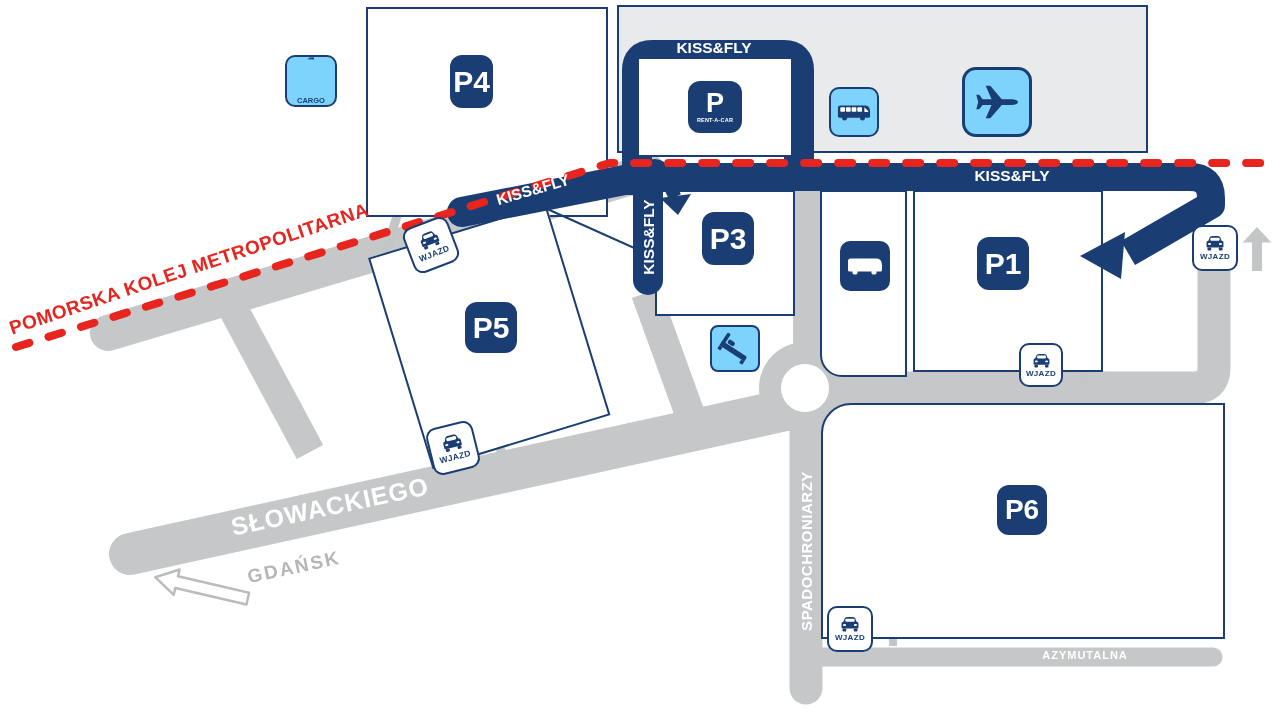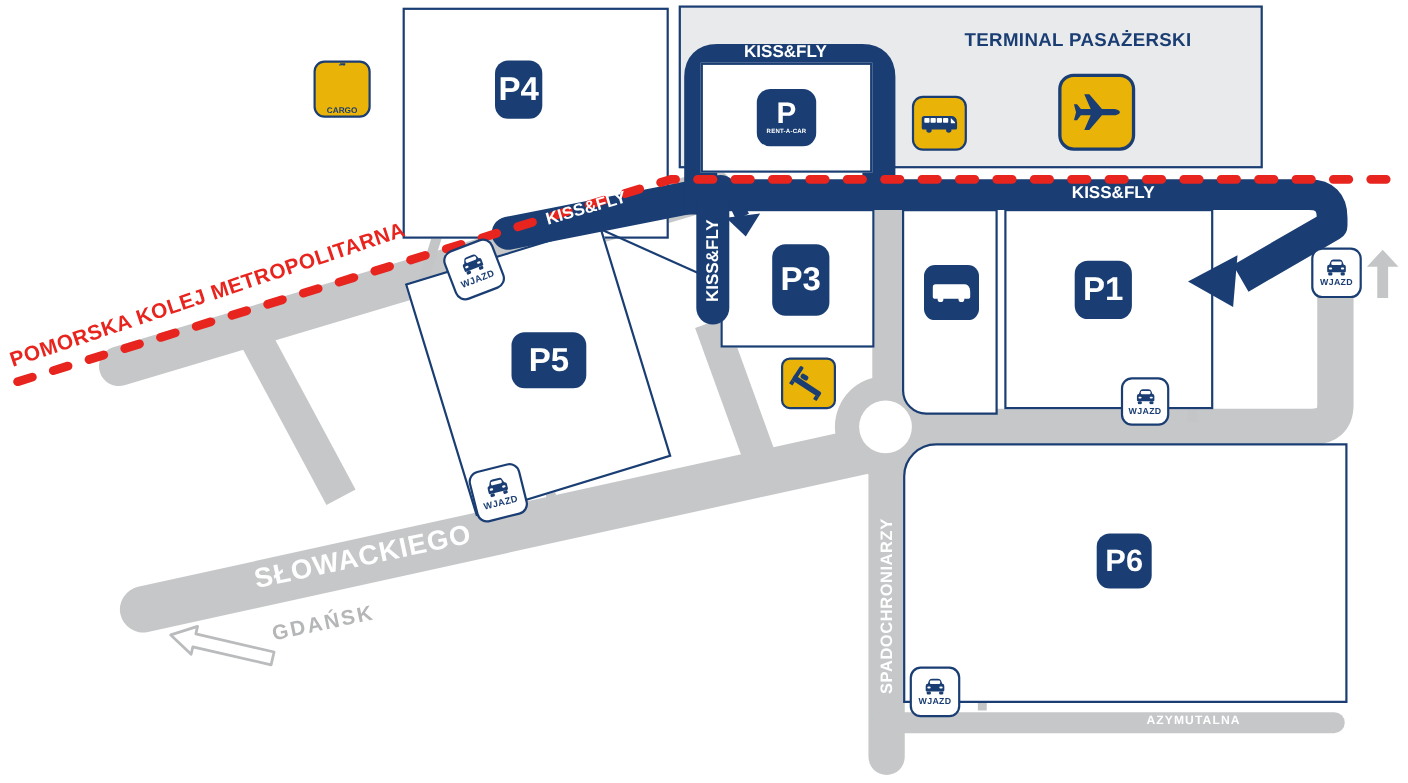--- a/index.html
+++ b/index.html
@@ -5,21 +5,21 @@
   html,body{margin:0;padding:0;background:#fff;}
   .stage{position:relative;width:1280px;height:712px;background:#fff;overflow:hidden;
          font-family:"Liberation Sans",sans-serif;font-weight:bold;}
   .layer{position:absolute;left:0;top:0;width:1280px;height:712px;pointer-events:none;}
   .z1{z-index:1}.z3{z-index:3}
 
   .box{position:absolute;background:#fff;border:2.5px solid #1a3e73;box-sizing:border-box;z-index:2;}
   .terminal{background:#e9eaeb;}
   .badge{position:absolute;background:#1a3e73;border-radius:12px;color:#fff;z-index:4;
          display:flex;align-items:center;justify-content:center;font-size:30px;}
-  .iconbox{position:absolute;background:#eab308;border:2.5px solid #1a3e73;border-radius:10px;z-index:4;
+  .iconbox{position:absolute;background:#7dd3fc;border:2.5px solid #1a3e73;border-radius:10px;z-index:4;
            display:flex;flex-direction:column;align-items:center;justify-content:center;box-sizing:border-box;gap:34px;}
   .wjazd{position:absolute;width:48px;height:48px;background:#fff;border:2.5px solid #1a3e73;border-radius:10px;
          z-index:5;display:flex;flex-direction:column;align-items:center;justify-content:center;gap:1px;box-sizing:border-box;}
   .wjazd .lbl{font-size:8.5px;color:#1a3e73;letter-spacing:.3px;}
   .roadlabel{position:absolute;color:#fff;z-index:4;text-align:center;white-space:nowrap;}
   .navytext{color:#1a3e73;}
   .redtext{color:#e8241e;}
   .graytext{color:#b4b6b8;}
 </style>
 </head>
@@ -122,27 +122,27 @@
       <line x1="666" y1="178" x2="675" y2="197" stroke-width="13"></line>
     </g>
     <polygon points="678,215 660,198 691,194" fill="#1a3e73"></polygon>
     <polygon points="1080,256 1125,232 1121,279" fill="#1a3e73"></polygon>
     <path d="M16,347 L610,163 H1262" stroke="#e8241e" stroke-width="8" fill="none" stroke-dasharray="14 20" stroke-linecap="round"></path>
   </svg>
 
   <div class="badge" style="left:450px;top:55px;width:43px;height:53px;">
       <span>P4</span>
     </div>
-  <div class="badge" style="left:702px;top:222px;width:52px;height:65px;">
+  <div class="badge" style="left:702px;top:212px;width:52px;height:53px;">
       <span>P3</span>
     </div>
   <div class="badge" style="left:977px;top:237px;width:52px;height:53px;">
       <span>P1</span>
     </div>
-  <div class="badge" style="left:465px;top:302px;width:68px;height:51px;">
+  <div class="badge" style="left:465px;top:302px;width:52px;height:51px;">
       <span>P5</span>
     </div>
   <div class="badge" style="left:997px;top:485px;width:50px;height:50px;font-size:28px;">
       <span>P6</span>
     </div>
 
   <div class="box" style="left:637px;top:57px;width:156px;height:100px;z-index:4;display:flex;align-items:center;justify-content:center;">
     <div class="badge" style="position:static;width:54px;height:52px;flex-direction:column;font-size:27px;line-height:0.9;">
       <span>P</span>
       <span style="font-size:5.5px;letter-spacing:.2px;margin-top:2px;">RENT-A-CAR</span>
@@ -203,21 +203,20 @@
       </svg>
     <span class="lbl" style="font-size:8px;">WJAZD</span>
   </div>
   <div class="wjazd" style="left:827px;top:606px;width:46px;height:46px;">
     <svg width="22" height="16" viewBox="0 0 22 17" style="color:#1a3e73">
         <use href="#ic-car"></use>
       </svg>
     <span class="lbl" style="font-size:8px;">WJAZD</span>
   </div>
 
-  <div class="roadlabel navytext" style="left:850px;top:27px;width:260px;font-size:17px;letter-spacing:.3px;">TERMINAL PASAŻERSKI</div>
   <div class="roadlabel" style="left:659px;top:39px;width:110px;font-size:15.5px;">KISS&amp;FLY</div>
   <div class="roadlabel" style="left:957px;top:167px;width:110px;font-size:15.5px;">KISS&amp;FLY</div>
   <div class="roadlabel" style="left:478px;top:181px;width:110px;font-size:15.5px;transform:rotate(-16deg);">KISS&amp;FLY</div>
   <div class="roadlabel" style="left:593px;top:229px;width:110px;height:16px;font-size:15.5px;transform:rotate(-90deg);">KISS&amp;FLY</div>
   <div class="roadlabel redtext" style="left:10px;top:318px;font-size:19px;letter-spacing:.5px;transform:rotate(-18.5deg);transform-origin:0 50%;">POMORSKA KOLEJ METROPOLITARNA</div>
   <div class="roadlabel" style="left:220px;top:492px;width:220px;font-size:25px;letter-spacing:1px;transform:rotate(-12deg);">SŁOWACKIEGO</div>
   <div class="roadlabel graytext" style="left:247px;top:558px;width:80px;font-size:19px;letter-spacing:2px;transform:rotate(-12deg);">GDAŃSK</div>
   <div class="roadlabel" style="left:711px;top:543px;width:190px;height:16px;font-size:15px;letter-spacing:.5px;transform:rotate(-90deg);">SPADOCHRONIARZY</div>
   <div class="roadlabel" style="left:1005px;top:649px;width:160px;font-size:11px;letter-spacing:1px;">AZYMUTALNA</div>
 

